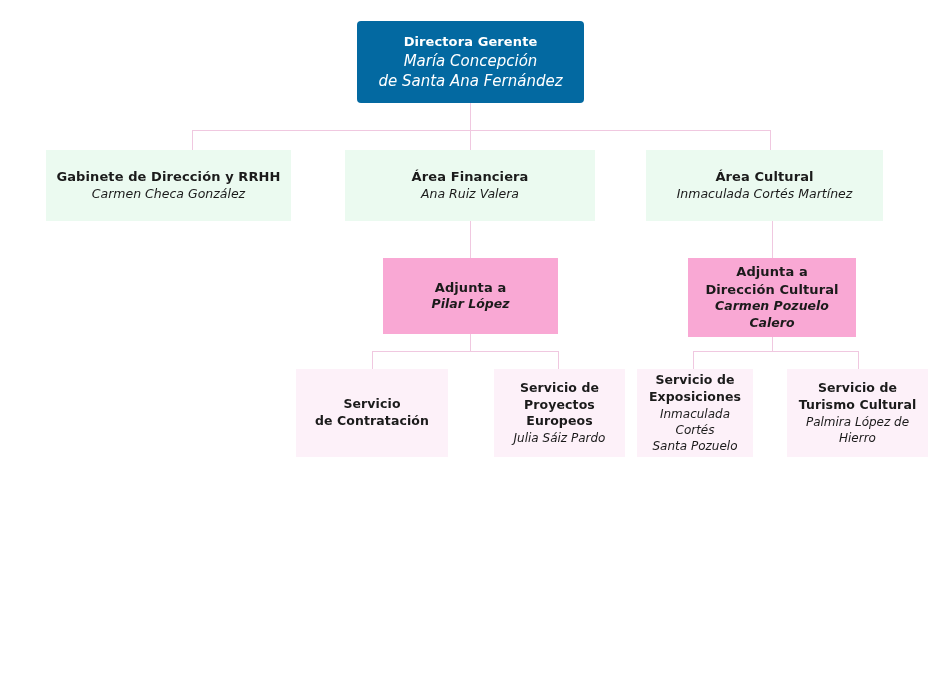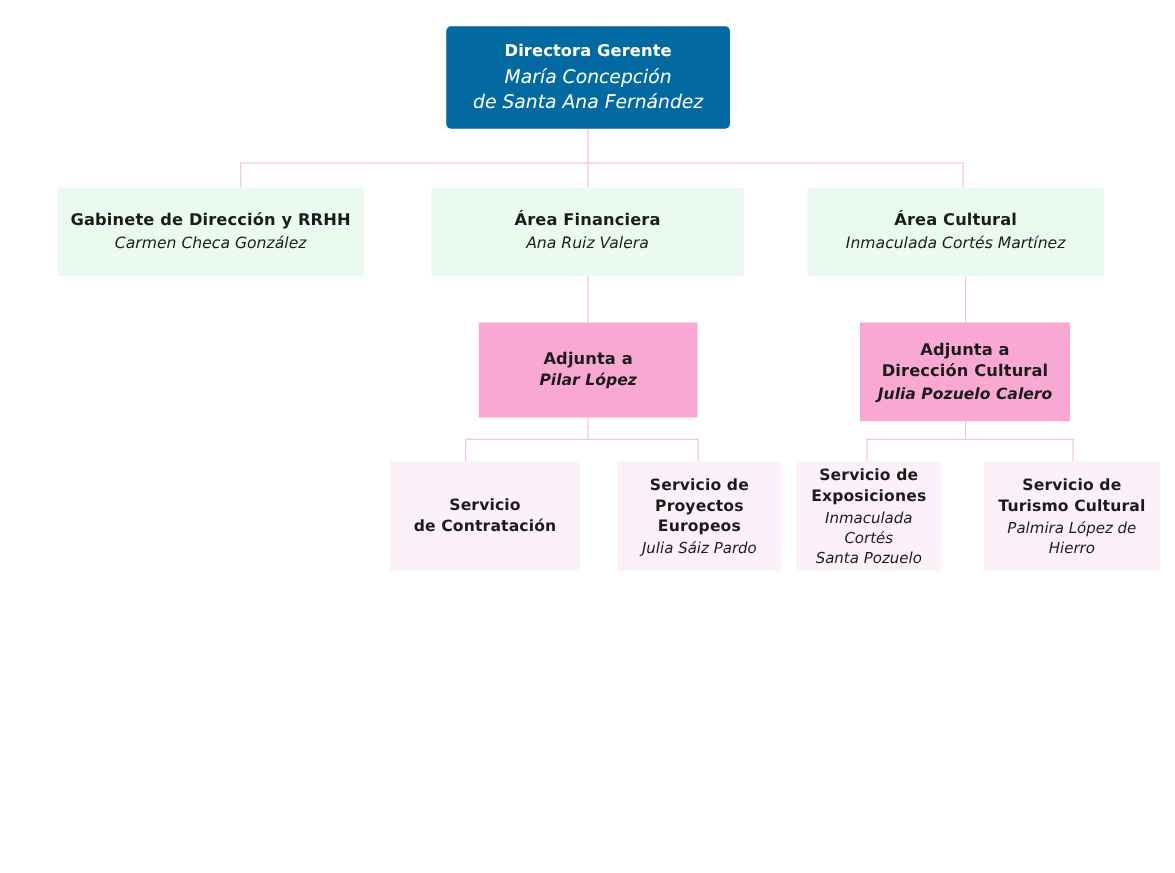--- a/index.html
+++ b/index.html
@@ -128,24 +128,24 @@
   </div>
 
   <div class="node lvl-adjunta" style="left:383px; top:258px; width:175px; height:76px;">
     <div class="title">Adjunta a</div>
     <div class="person">Pilar López</div>
   </div>
 
   <div class="node lvl-adjunta" style="left:688px; top:258px; width:168px; height:79px;">
     <div class="title">Adjunta a</div>
     <div class="title">Dirección Cultural</div>
-    <div class="person">Julia Pozuelo Calero</div>
+    <div class="person">Carmen Pozuelo Calero</div>
   </div>
 
-  <div class="node lvl-servicio" style="left:296px; top:369px; width:152px; height:88px;margin-left:16px;">
+  <div class="node lvl-servicio" style="left:296px; top:369px; width:152px; height:88px;">
     <div class="title">Servicio</div>
     <div class="title">de Contratación</div>
   </div>
 
   <div class="node lvl-servicio" style="left:494px; top:369px; width:131px; height:88px;">
     <div class="title">Servicio de</div>
     <div class="title">Proyectos Europeos</div>
     <div class="person">Julia Sáiz Pardo</div>
   </div>
 

